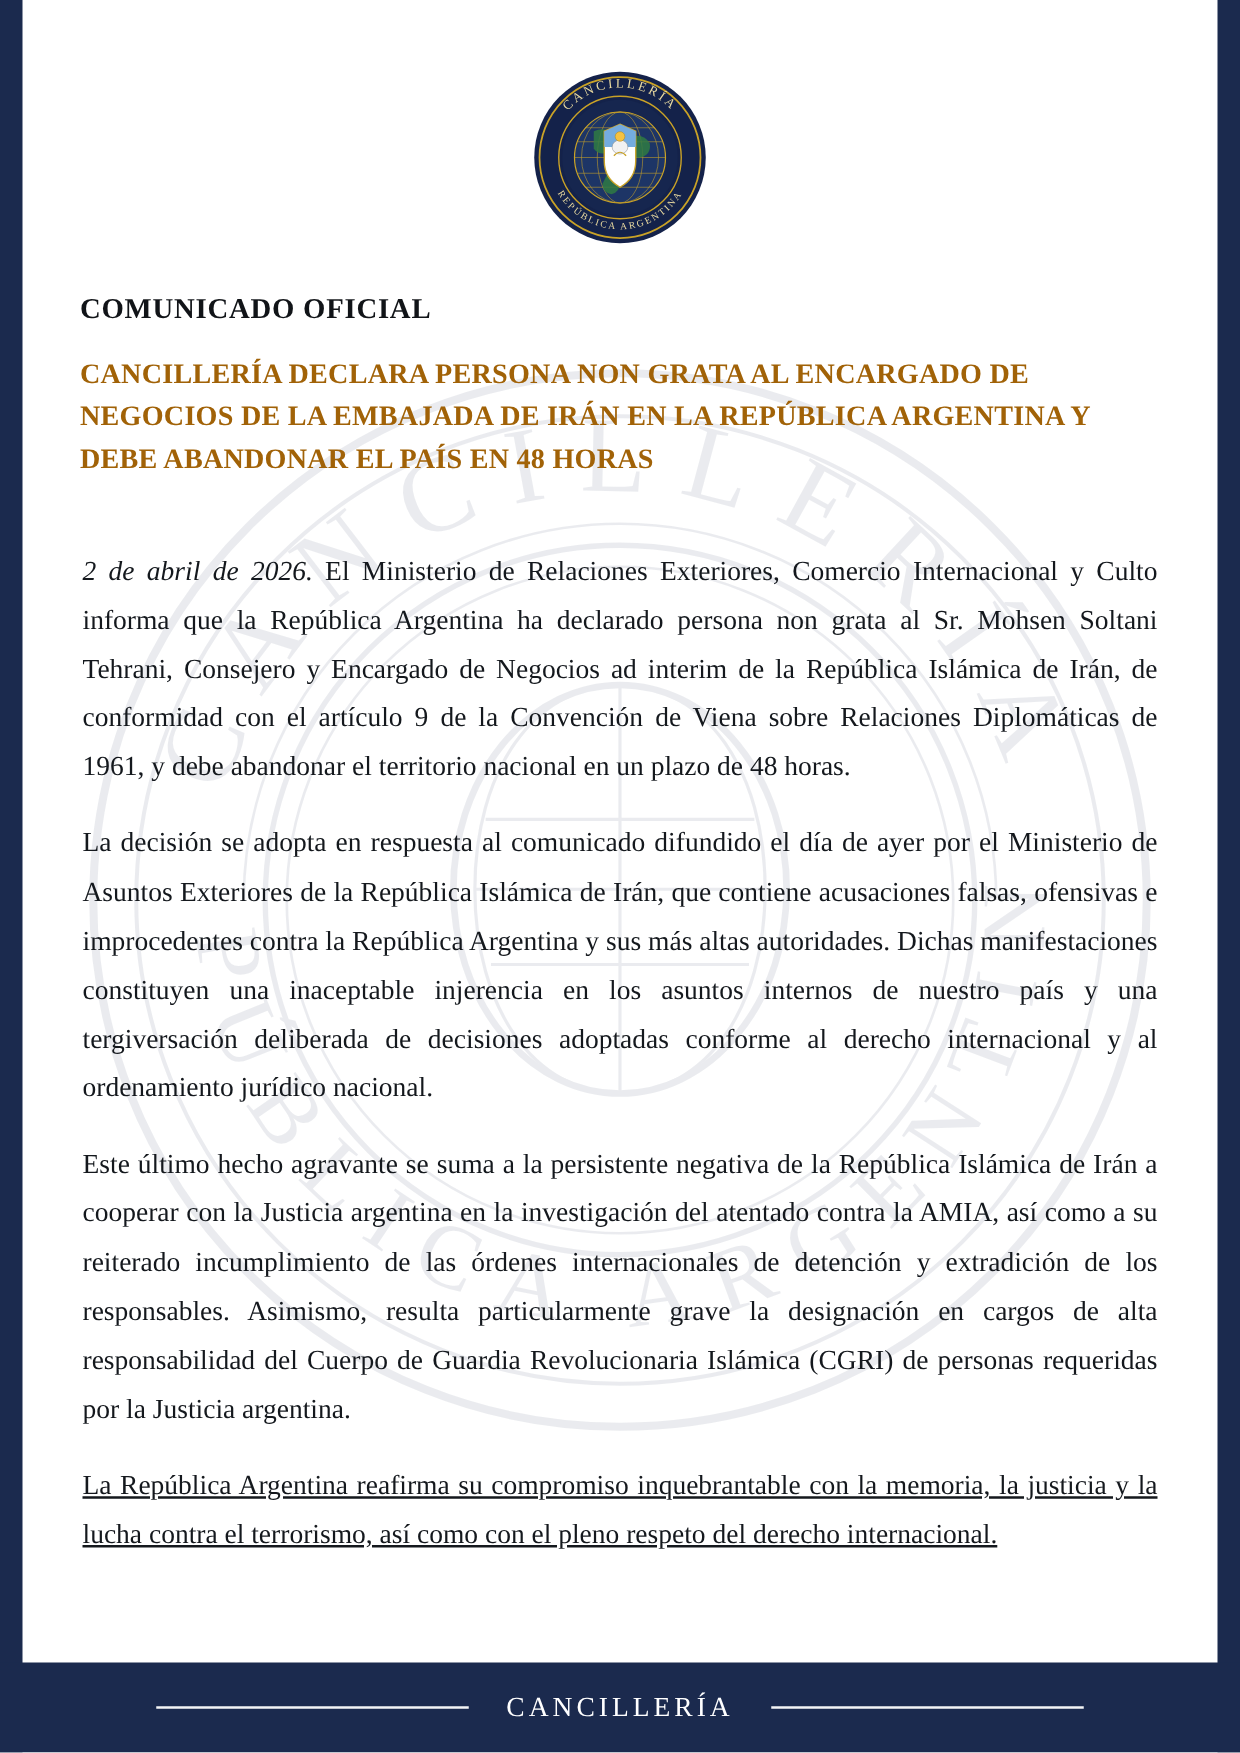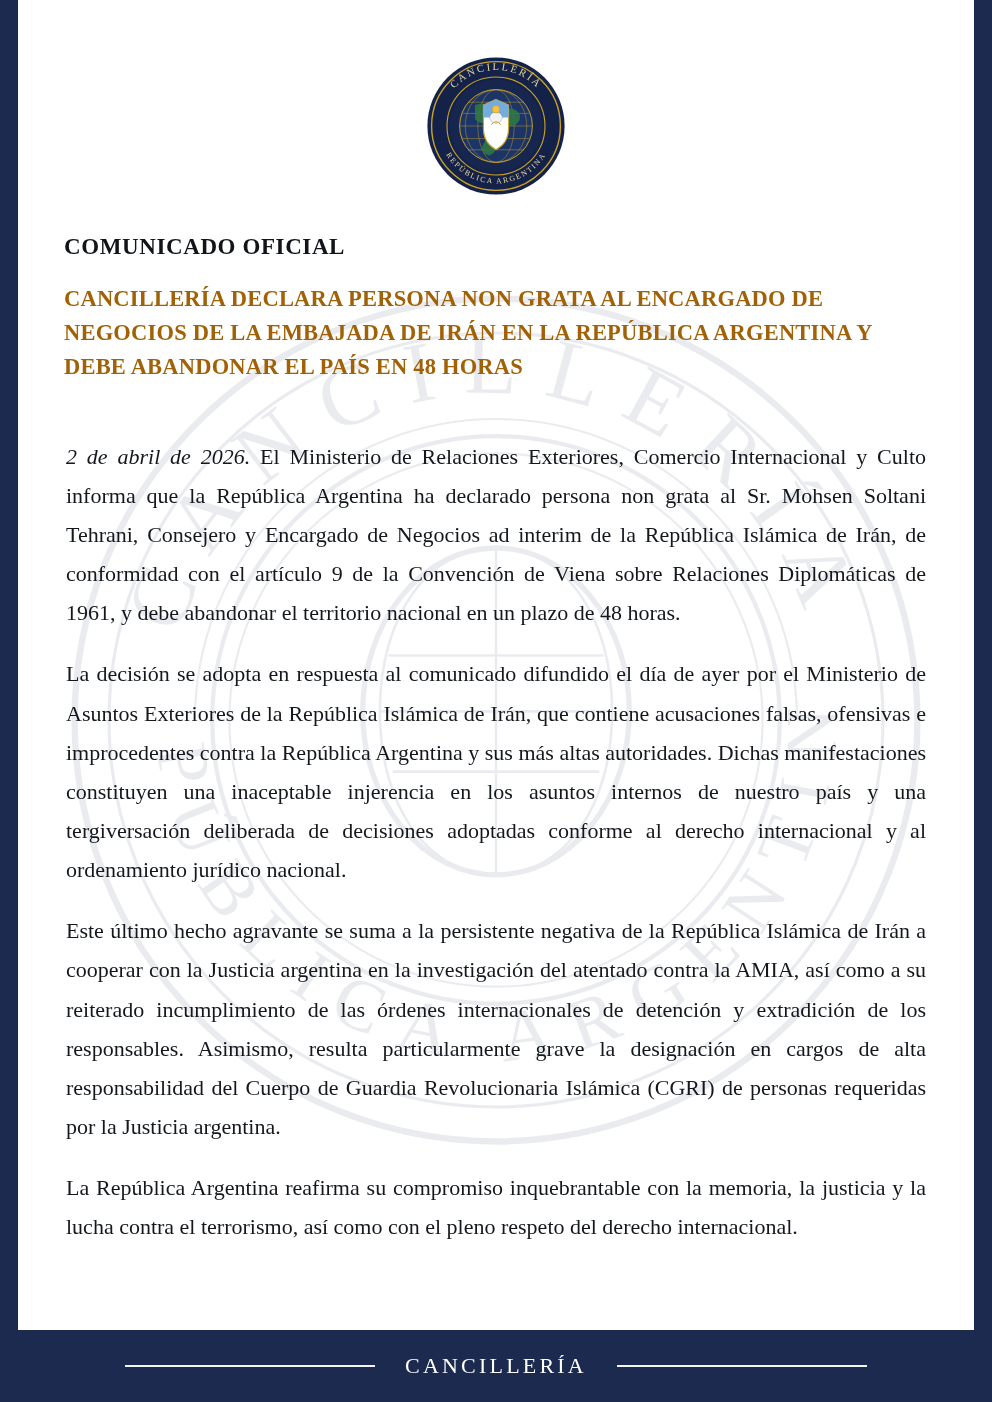--- a/index.html
+++ b/index.html
@@ -85,21 +85,21 @@
   }
 
   .body-text p {
     font-size: 22px;
     line-height: 1.78;
     color: #14181d;
     text-align: justify;
     margin: 0 0 22px 0;
     text-justify: inter-word;
   }
-  .body-text p:last-child { margin-bottom: 0; }
+  .body-text p:last-child { margin-bottom: 0; text-decoration: underline; }
 
   .date-lead {
     font-style: italic;
   }
 
   
   .footer {
     position: absolute;
     left: 0;
     right: 0;

